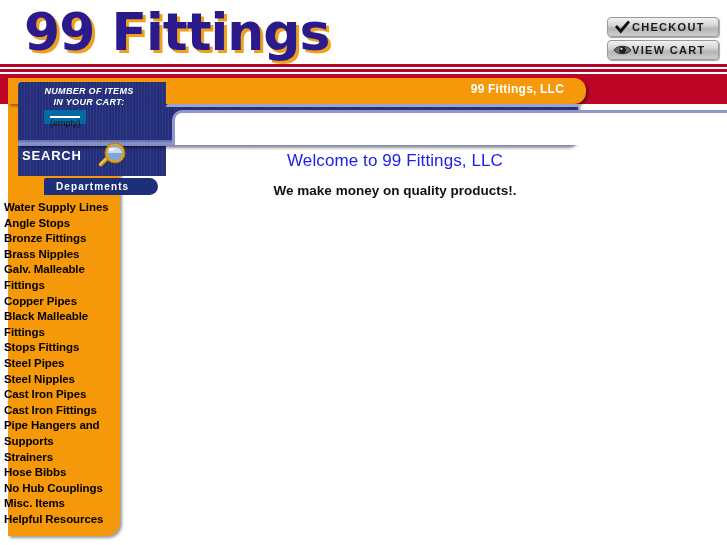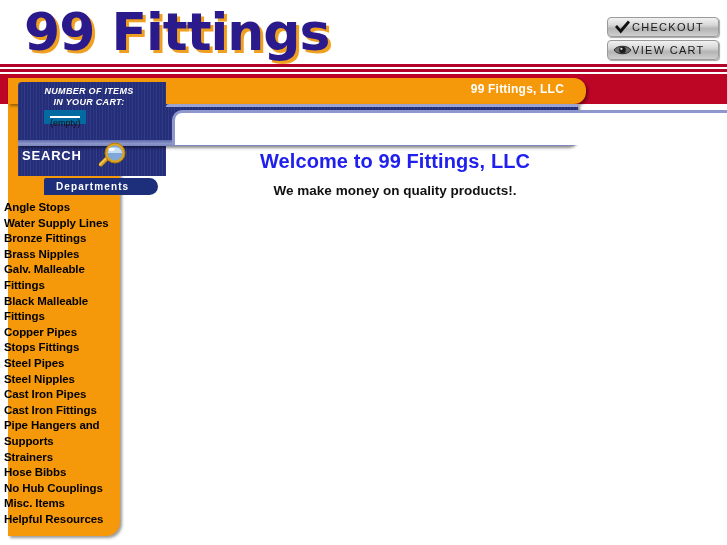--- a/index.html
+++ b/index.html
@@ -60,21 +60,21 @@
     width: 20px;
     margin-left: 4px;
     display: flex;
     align-items: center;
     justify-content: center;
     flex: none;
   }
   .gbtn .blabel {
     font-family: "Liberation Sans", sans-serif;
     font-size: 11px;
-    font-weight: normal;
+    font-weight: bold;
     color: #1a1a1a;
     letter-spacing: 1.3px;
     line-height: 11px;
   }
 
   
   .stripe {
     position: absolute;
     left: 0;
     width: 727px;
@@ -253,22 +253,22 @@
   }
 
   
   #main {
     position: absolute;
     left: 180px; top: 150px;
     width: 430px;
     text-align: center;
   }
   #welcome-title {
-    font-size: 20px;
-    font-weight: bold;
+    font-size: 17px;
+    font-weight: normal;
     color: #2020ee;
     line-height: 22px;
     margin: 0 0 10px 0;
     letter-spacing: 0.1px;
   }
   #welcome-sub {
     font-size: 13.5px;
     font-weight: bold;
     color: #111111;
     line-height: 18px;
@@ -340,27 +340,27 @@
       <path d="M15.6 11 a7.6 7.6 0 0 1 14.8 0 Z" fill="#c9ddf2"></path>
       <ellipse cx="19.6" cy="7.3" rx="3.2" ry="1.8" fill="#ffffff" opacity="0.85"></ellipse>
     </svg>
   </span>
 </div>
 
 <div id="dept-header">
   <span id="dept-header-label">Departments</span>
 </div>
 <div id="dept-list">
+  <a class="dept-item" href="#">Water Supply Lines</a>
   <a class="dept-item" href="#">Angle Stops</a>
-  <a class="dept-item" href="#">Water Supply Lines</a>
   <a class="dept-item" href="#">Bronze Fittings</a>
   <a class="dept-item" href="#">Brass Nipples</a>
   <a class="dept-item" href="#">Galv. Malleable Fittings</a>
+  <a class="dept-item" href="#">Copper Pipes</a>
   <a class="dept-item" href="#">Black Malleable Fittings</a>
-  <a class="dept-item" href="#">Copper Pipes</a>
   <a class="dept-item" href="#">Stops Fittings</a>
   <a class="dept-item" href="#">Steel Pipes</a>
   <a class="dept-item" href="#">Steel Nipples</a>
   <a class="dept-item" href="#">Cast Iron Pipes</a>
   <a class="dept-item" href="#">Cast Iron Fittings</a>
   <a class="dept-item" href="#">Pipe Hangers and Supports</a>
   <a class="dept-item" href="#">Strainers</a>
   <a class="dept-item" href="#">Hose Bibbs</a>
   <a class="dept-item" href="#">No Hub Couplings</a>
   <a class="dept-item" href="#">Misc. Items</a>

